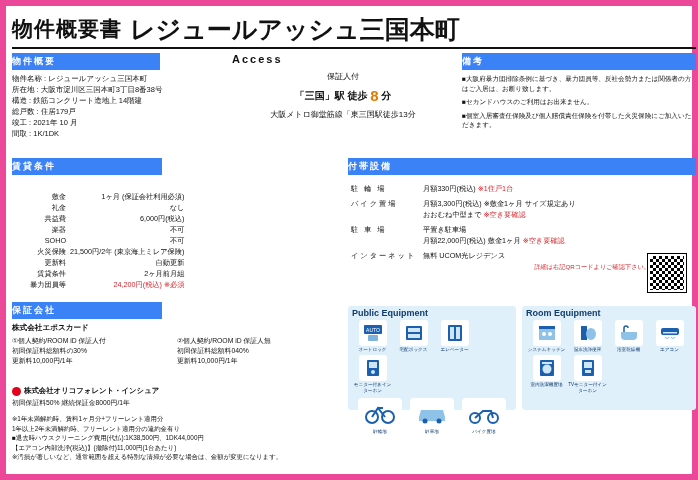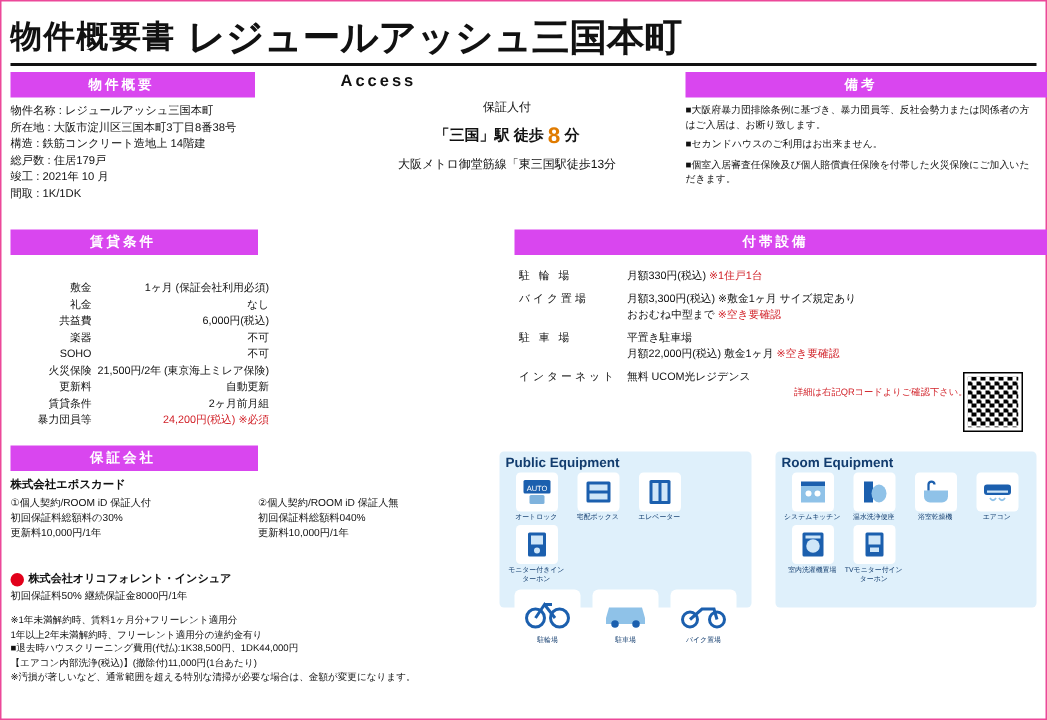--- a/index.html
+++ b/index.html
@@ -4,38 +4,38 @@
 <style>
   html,body{margin:0;padding:0;}
   body{
     width:698px;height:480px;
     background:#ffffff;
     font-family:"Liberation Sans","DejaVu Sans",sans-serif;
     font-size:7px;
     color:#111;
     overflow:hidden;
   }
-  .page{position:relative;width:698px;height:480px;box-sizing:border-box;border:1px solid #ec4899;background:#fff;}
+  .page{position:relative;width:698px;height:480px;box-sizing:border-box;border:6px solid #ec4899;background:#fff;}
 
   
   .header{position:absolute;left:6px;top:5px;width:684px;height:36px;display:flex;align-items:center;}
   .header-title{
     font-size:21px;font-weight:bold;color:#111;letter-spacing:1px;
     white-space:nowrap;
   }
   .header-name{
     font-size:25px;font-weight:bold;color:#111;margin-left:8px;white-space:nowrap;
     letter-spacing:0px;
   }
   .header-rule{position:absolute;left:6px;top:41px;width:684px;height:2px;background:#111;}
 
   
   .bar{
-    background:#d946ef;color:#fff;font-weight:bold;font-size:9px;
-    text-align:center;padding:2px 15px 2px 0;letter-spacing:2px;
+    background:#3b82f6;color:#fff;font-weight:bold;font-size:9px;
+    padding:2px 0 2px 0;letter-spacing:2px;
   }
 
   
   .box{position:absolute;box-sizing:border-box;}
 
   
   #overview{left:6px;top:47px;width:210px;}
   #overview .bar{width:148px;margin:0;}
   .kv{margin-top:3px;}
   .kv div{line-height:11px;font-size:7.5px;white-space:nowrap;}
@@ -81,21 +81,21 @@
   .orico{display:flex;align-items:center;margin-top:20px;}
   .orico-dot{width:9px;height:9px;border-radius:50%;background:#e2001a;margin-right:3px;}
   .orico-name{font-size:7.4px;font-weight:bold;}
   .orico-sub{font-size:6.8px;line-height:10px;margin-top:2px;}
 
   
   #notes{left:6px;top:408px;width:340px;}
   #notes div{font-size:6.4px;line-height:9.6px;}
 
   
-  #pubeq{left:332px;top:300px;width:168px;height:104px;background:#dff0fb;border-radius:3px;}
+  #pubeq{left:342px;top:300px;width:168px;height:104px;background:#dff0fb;border-radius:3px;}
   #roomeq{left:516px;top:300px;width:174px;height:104px;background:#dff0fb;border-radius:3px;}
   .eq-title{font-size:9px;font-weight:bold;color:#123c6e;padding:2px 0 0 4px;}
   .eq-grid{display:flex;flex-wrap:wrap;padding:2px 2px 0 4px;}
   .eq-item{width:33px;text-align:center;margin-bottom:2px;}
   .eq-item.w4{width:41px;}
   .eq-ico{width:28px;height:26px;margin:0 auto;background:#fff;border-radius:3px;display:flex;align-items:center;justify-content:center;}
   .eq-ico svg{display:block;}
   .eq-lb{font-size:4.6px;color:#123c6e;line-height:6px;margin-top:1px;}
 
   .bike-row{display:flex;padding:2px 2px 0 6px;}

